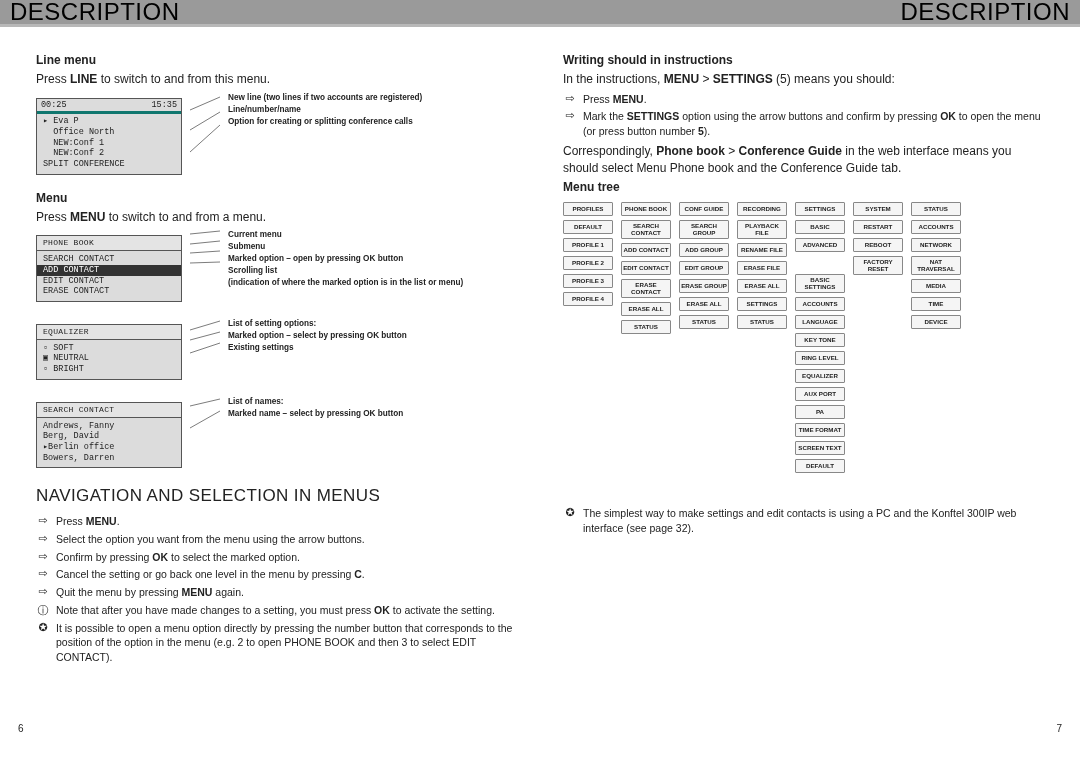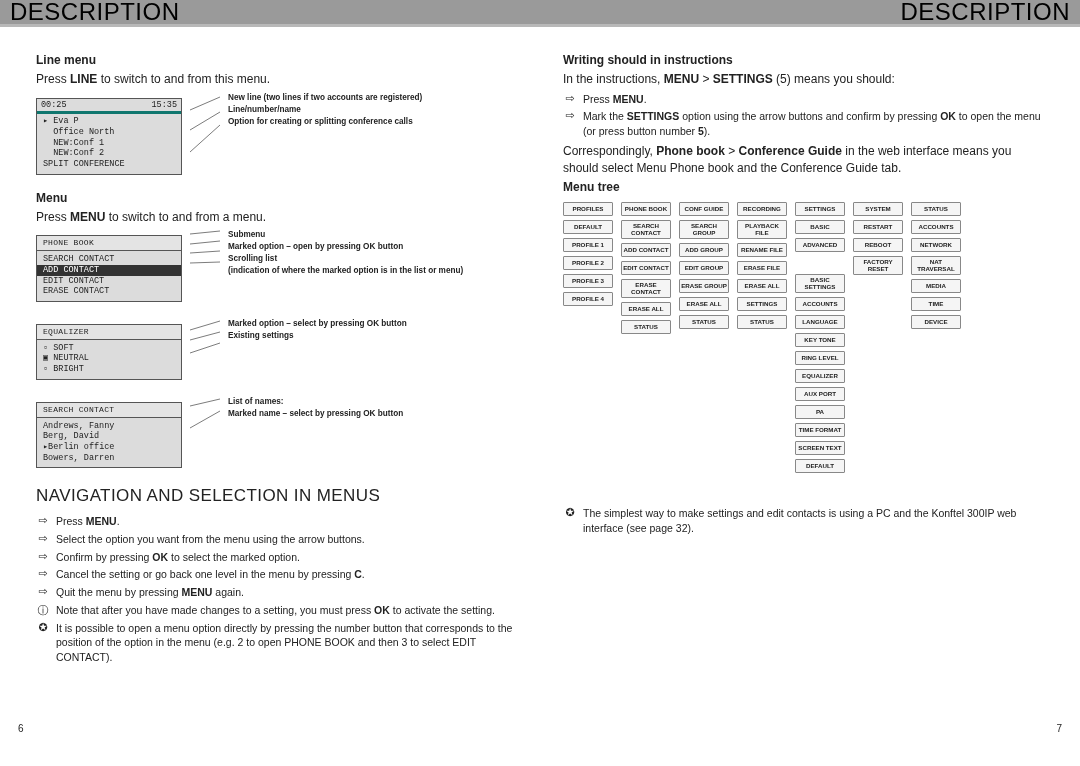--- a/index.html
+++ b/index.html
@@ -79,20 +79,21 @@
             <div class="row">ERASE CONTACT</div>
           </div>
       </div>
       <div style="width:30px;height:60px"><svg width="30" height="60">
             <line x1="0" y1="5" x2="30" y2="2" stroke="#444" stroke-width="0.7"></line>
             <line x1="0" y1="15" x2="30" y2="12" stroke="#444" stroke-width="0.7"></line>
             <line x1="0" y1="24" x2="30" y2="22" stroke="#444" stroke-width="0.7"></line>
             <line x1="0" y1="34" x2="30" y2="33" stroke="#444" stroke-width="0.7"></line>
           </svg></div>
       <div class="lines" id="menu-labels1">
+          <div>Current menu</div>
           <div>Submenu</div>
           <div>Marked option – open by pressing OK button</div>
           <div>Scrolling list</div>
           <div>(indication of where the marked option is in the list or menu)</div>
         </div>
     </div>
     <div class="conn">
       <div class="lcd">
         <div class="title">EQUALIZER</div>
         <div id="lcd2-rows">
@@ -100,20 +101,21 @@
             <div class="row">▣ NEUTRAL</div>
             <div class="row">▫ BRIGHT</div>
           </div>
       </div>
       <div style="width:30px;height:48px"><svg width="30" height="48">
             <line x1="0" y1="12" x2="30" y2="3" stroke="#444" stroke-width="0.7"></line>
             <line x1="0" y1="22" x2="30" y2="14" stroke="#444" stroke-width="0.7"></line>
             <line x1="0" y1="35" x2="30" y2="25" stroke="#444" stroke-width="0.7"></line>
           </svg></div>
       <div class="lines" id="menu-labels2">
+          <div>List of setting options:</div>
           <div>Marked option – select by pressing OK button</div>
           <div>Existing settings</div>
         </div>
     </div>
     <div class="conn">
       <div class="lcd">
         <div class="title">SEARCH CONTACT</div>
         <div id="lcd3-rows">
             <div class="row">Andrews, Fanny</div>
             <div class="row">Berg, David</div>

